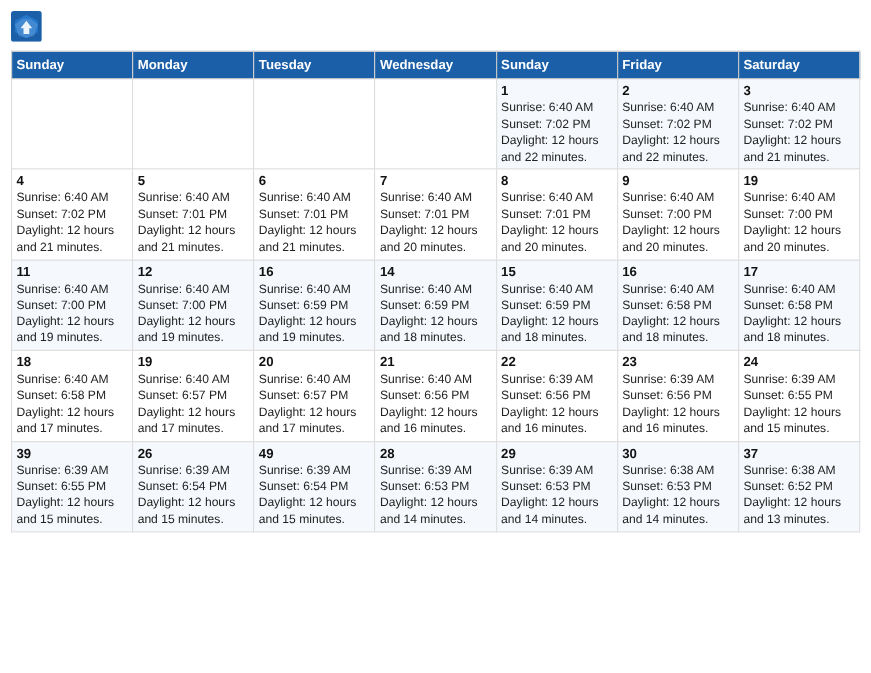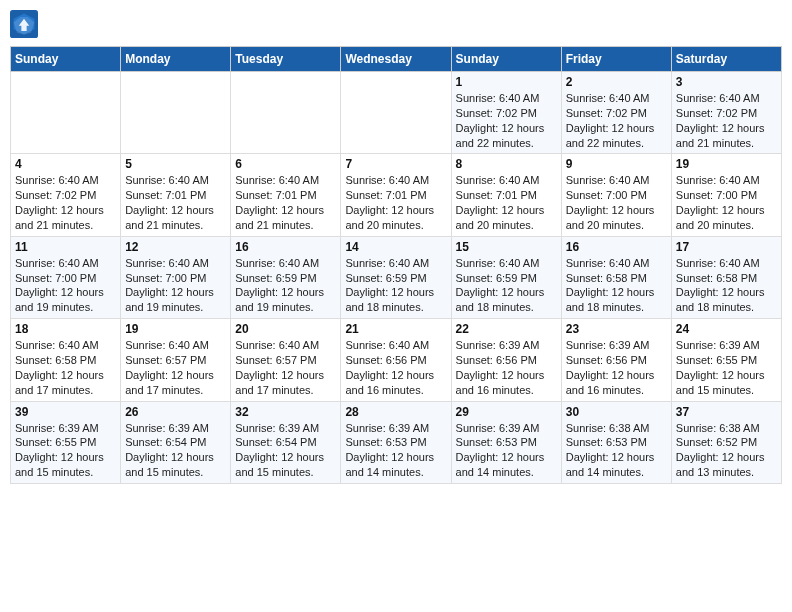--- a/index.html
+++ b/index.html
@@ -315,21 +315,21 @@
 and 15 minutes.</div>
         </td>
         <td>
           <div class="day-num">26</div>
           <div class="day-info" style="white-space: pre-line;">Sunrise: 6:39 AM
 Sunset: 6:54 PM
 Daylight: 12 hours
 and 15 minutes.</div>
         </td>
         <td>
-          <div class="day-num">32</div>
+          <div class="day-num">49</div>
           <div class="day-info" style="white-space: pre-line;">Sunrise: 6:39 AM
 Sunset: 6:54 PM
 Daylight: 12 hours
 and 15 minutes.</div>
         </td>
         <td>
           <div class="day-num">28</div>
           <div class="day-info" style="white-space: pre-line;">Sunrise: 6:39 AM
 Sunset: 6:53 PM
 Daylight: 12 hours

